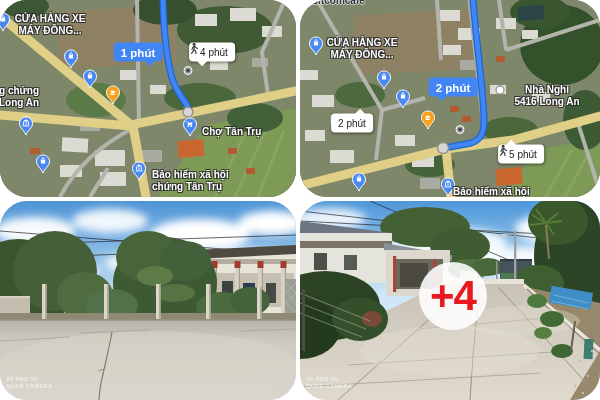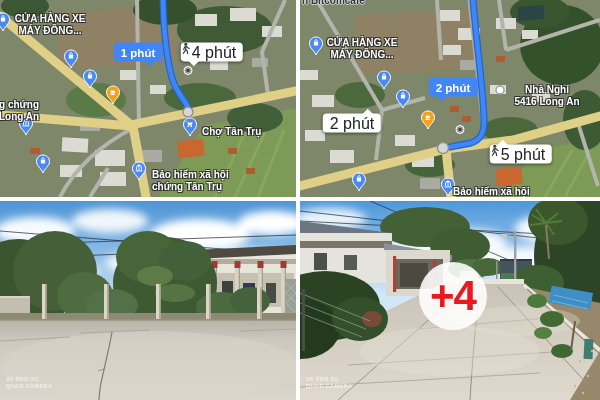--- a/index.html
+++ b/index.html
@@ -1,38 +1,38 @@
 <!DOCTYPE html>
 <html><head>
 <meta charset="utf-8">
 <style>
   html,body{margin:0;padding:0;background:#fff;}
   #stage{position:relative;width:600px;height:400px;background:#fff;overflow:hidden;
          font-family:"Liberation Sans","DejaVu Sans",sans-serif;}
-  .tile{position:absolute;overflow:hidden;background:#7e8769;}
+  .tile{position:absolute;overflow:hidden;background:#7e8769;border-radius:27px;}
   #tile-map-left  {left:0;   top:0;   width:296px;height:197px;}
   #tile-map-right {left:300px;top:0;  width:300px;height:197px;}
   #tile-photo-left{left:0;   top:201px;width:296px;height:199px;background:#cfe7f7;}
   #tile-photo-right{left:300px;top:201px;width:300px;height:199px;background:#cfe7f7;}
   .tile svg{position:absolute;left:0;top:0;display:block;}
 
   
   .map-label{position:absolute;color:#fff;font-weight:700;font-size:10px;line-height:12px;
     text-align:center;white-space:nowrap;z-index:4;
     text-shadow:-1px -1px 0 rgba(40,40,40,.85),1px -1px 0 rgba(40,40,40,.85),
                 -1px 1px 0 rgba(40,40,40,.85),1px 1px 0 rgba(40,40,40,.85);}
   .map-label.center{transform:translate(-50%,-50%);}
   .map-label.dark{color:#2e3a42;font-weight:700;
     text-shadow:-1px 0 0 rgba(235,235,230,.7),1px 0 0 rgba(235,235,230,.7),0 1px 0 rgba(235,235,230,.7);}
 
   
   .badge{position:absolute;z-index:5;height:19px;display:flex;align-items:center;
          border-radius:4px;padding:0 7px;white-space:nowrap;transform:translate(-50%,-50%);}
   .badge-blue{background:#4285f4;color:#fff;font-size:11.5px;font-weight:700;}
-  .badge-white{background:#fff;color:#202124;font-size:16px;font-weight:400;
+  .badge-white{background:#fff;color:#202124;font-size:10px;font-weight:400;
                box-shadow:0 1px 3px rgba(0,0,0,.4);}
   .badge .walk{margin-right:4px;display:inline-flex;}
   .tail{position:absolute;width:8px;height:8px;transform:rotate(45deg);z-index:-1;}
   .tail.white{background:#fff;} .tail.blue{background:#4285f4;}
 
   
   .watermark{position:absolute;left:6px;bottom:10px;z-index:4;color:rgba(255,255,255,.62);
              font-size:5.5px;line-height:7px;letter-spacing:.4px;font-weight:700;}
   .more-overlay{position:absolute;left:119px;top:61px;width:68px;height:68px;border-radius:50%;
     background:rgba(255,255,255,.88);z-index:6;display:flex;align-items:center;justify-content:center;}
@@ -143,21 +143,21 @@
         <use href="#pin-bag" transform="translate(43,173)"></use>
         <use href="#pin-cart" transform="translate(190,136)"></use>
         <use href="#pin-bank" transform="translate(139,180)"></use>
         <use href="#pin-gray" transform="translate(188,78)"></use>
       </g>
     </svg>
     <div class="map-label center" style="left:50px;top:25px;">
       <span style="display:block">CỬA HÀNG XE</span>
       <span style="display:block">MÁY ĐÔNG...</span>
     </div>
-    <div class="map-label center" style="left:19px;top:111px;">
+    <div class="map-label center" style="left:19px;top:97px;">
       <span style="display:block">g chứng</span>
       <span style="display:block">Long An</span>
     </div>
     <div class="map-label" style="left:202px;top:126px;">
       <span>Chợ Tân Trụ</span>
     </div>
     <div class="map-label" style="left:152px;top:169px;text-align:left;">
       <span style="display:block">Bảo hiểm xã hội</span>
       <span style="display:block">chứng Tân Trụ</span>
     </div>

